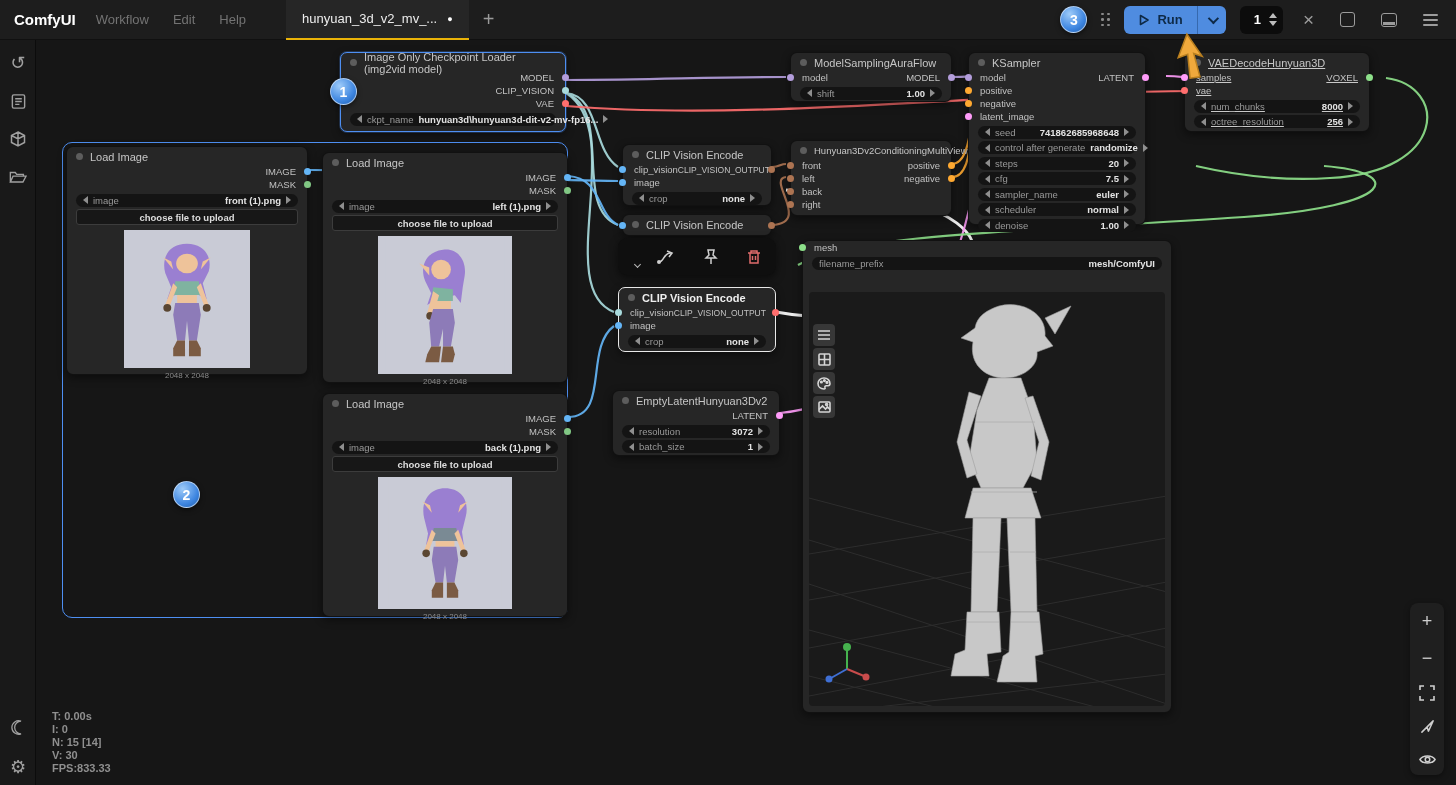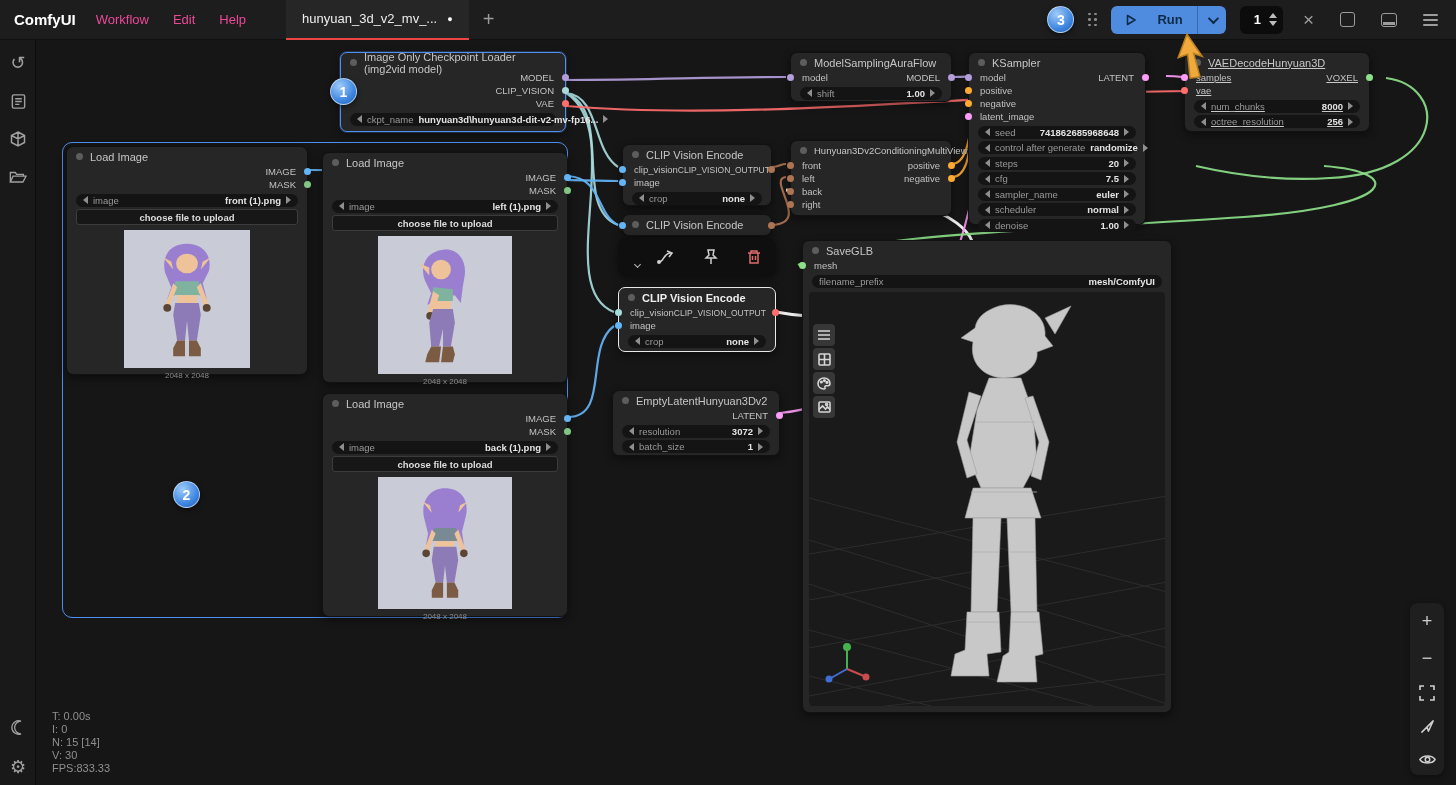--- a/index.html
+++ b/index.html
@@ -4,32 +4,32 @@
 <style>
   * { box-sizing: border-box; margin: 0; padding: 0; }
   html,body { width:1456px; height:785px; overflow:hidden; background:#161616;
     font-family:"Liberation Sans", sans-serif; }
   #app { position:relative; width:1456px; height:785px; background:#161616; }
 
   
   .topbar { position:absolute; left:0; top:0; width:1456px; height:40px; background:#1d1d1d;
     display:flex; align-items:center; z-index:50; border-bottom:1px solid #101010; }
   .logo { font-size:15px; font-weight:bold; color:#fff; padding:0 20px 0 14px; }
-  .menu-item { font-size:13px; color:#ec4899; padding:0 24px 0 0; cursor:default; }
+  .menu-item { font-size:13px; color:#737373; padding:0 24px 0 0; cursor:default; }
   .tab { height:40px; background:#262626; display:flex; align-items:center; gap:10px;
-    padding:0 16px; border-bottom:2px solid #ef4444; margin-left:16px;justify-content:center; }
+    padding:0 16px; border-bottom:2px solid #eab308; margin-left:16px;justify-content:center; }
   .tab-label { font-size:13px; color:#ececec; }
   .tab-dot { font-size:9px; color:#ffffff; }
   .newtab { font-size:20px; color:#9a9a9a; padding:0 14px; }
   .topbar-right { margin-left:auto; display:flex; align-items:center; gap:14px; padding-right:12px; }
   .dragdots { display:grid; grid-template-columns:repeat(2,3px); grid-gap:3px; }
   .dragdots i { width:2.5px; height:2.5px; border-radius:50%; background:#8a8a8a; }
   .runbtn { display:flex; align-items:center; height:28px; border-radius:6px; overflow:hidden;
     color:#0e2a47; }
-  .run-main { display:flex; align-items:center; gap:20px; padding:0 14px; height:100%; }
+  .run-main { display:flex; align-items:center; gap:7px; padding:0 14px; height:100%; }
   .run-label { font-size:13px; font-weight:bold; }
   .run-divider { width:1px; height:28px; background:rgba(10,40,80,.35); }
   .run-chev { padding:0 10px; height:100%; display:flex; align-items:center; }
   .chev-down { width:8px; height:8px; border-right:2px solid #0e2a47; border-bottom:2px solid #0e2a47;
     transform:rotate(45deg) translateY(-2px); }
   .batch { height:28px; background:#0c0c0c; border-radius:6px; display:flex; align-items:center;
     padding:0 6px 0 14px; gap:8px; }
   .batch-count { color:#fff; font-size:13px; font-weight:bold; }
   .batch-chevs { display:flex; flex-direction:column; gap:3px; }
   .tri-up { width:0;height:0;border-left:4px solid transparent;border-right:4px solid transparent;
@@ -103,21 +103,21 @@
 
   
   .canvasctl { position:absolute; right:12px; bottom:10px; width:34px; height:172px; background:#1f1f1f;
     border-radius:8px; display:flex; flex-direction:column; align-items:center; justify-content:space-around;
     z-index:45; box-shadow:0 2px 6px rgba(0,0,0,.4); }
   .canvasctl .ci { color:#cfcfcf; font-size:18px; line-height:1; }
   .canvasctl svg { stroke:#cfcfcf; fill:none; stroke-width:1.6; }
 
   
   .stats { position:absolute; left:52px; top:710px; z-index:45; font-size:11px; color:#8f8f8f; line-height:13px; }
-  .stats div { white-space:pre; }
+  .stats div { white-space:pre;font-weight:bold; }
 
   
   .ann { position:absolute; width:27px; height:27px; border-radius:50%; z-index:60;
     background:radial-gradient(circle at 35% 28%, #9ecbf9, #3d85e0 62%, #1d5cab);
     border:1px solid rgba(255,255,255,.55); box-shadow:0 2px 5px rgba(0,0,0,.5);
     display:flex; align-items:center; justify-content:center; color:#fff; font-weight:bold; font-size:14px; }
 
   .cursor-arrow { position:absolute; z-index:70; }
 </style>
 </head>
@@ -516,24 +516,20 @@
       </div>
     <div class="widget">
         <span class="warr l"></span>
         <span class="wname">batch_size</span>
         <span class="wval">1</span>
         <span class="warr r"></span>
       </div>
   </div>
 
   <div class="node" style="left:802px;top:240px;width:370px;height:473px;">
-    <div class="ntitle">
-        <span class="ndot"></span>
-        <span>SaveGLB</span>
-      </div>
     <div class="srow">
         <span class="dot din" style="background-color: rgb(141, 224, 138);"></span>
         <span class="slbl">mesh</span>
       </div>
     <div class="widget">
         <span class="wname">filename_prefix</span>
         <span class="wval">mesh/ComfyUI</span>
       </div>
     <div class="viewport">
       <svg width="358" height="416" viewBox="0 0 358 416">

